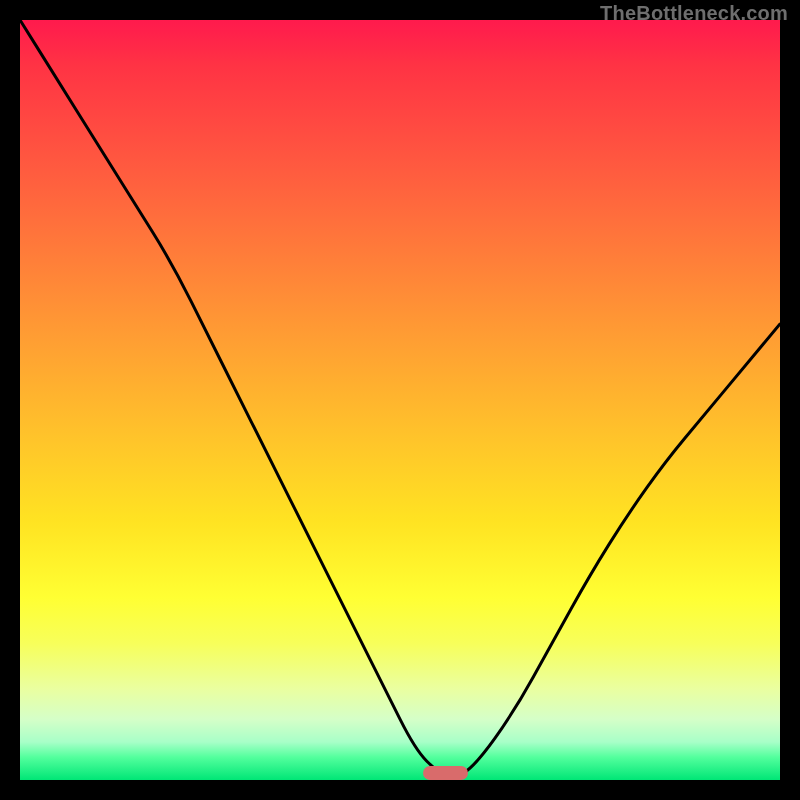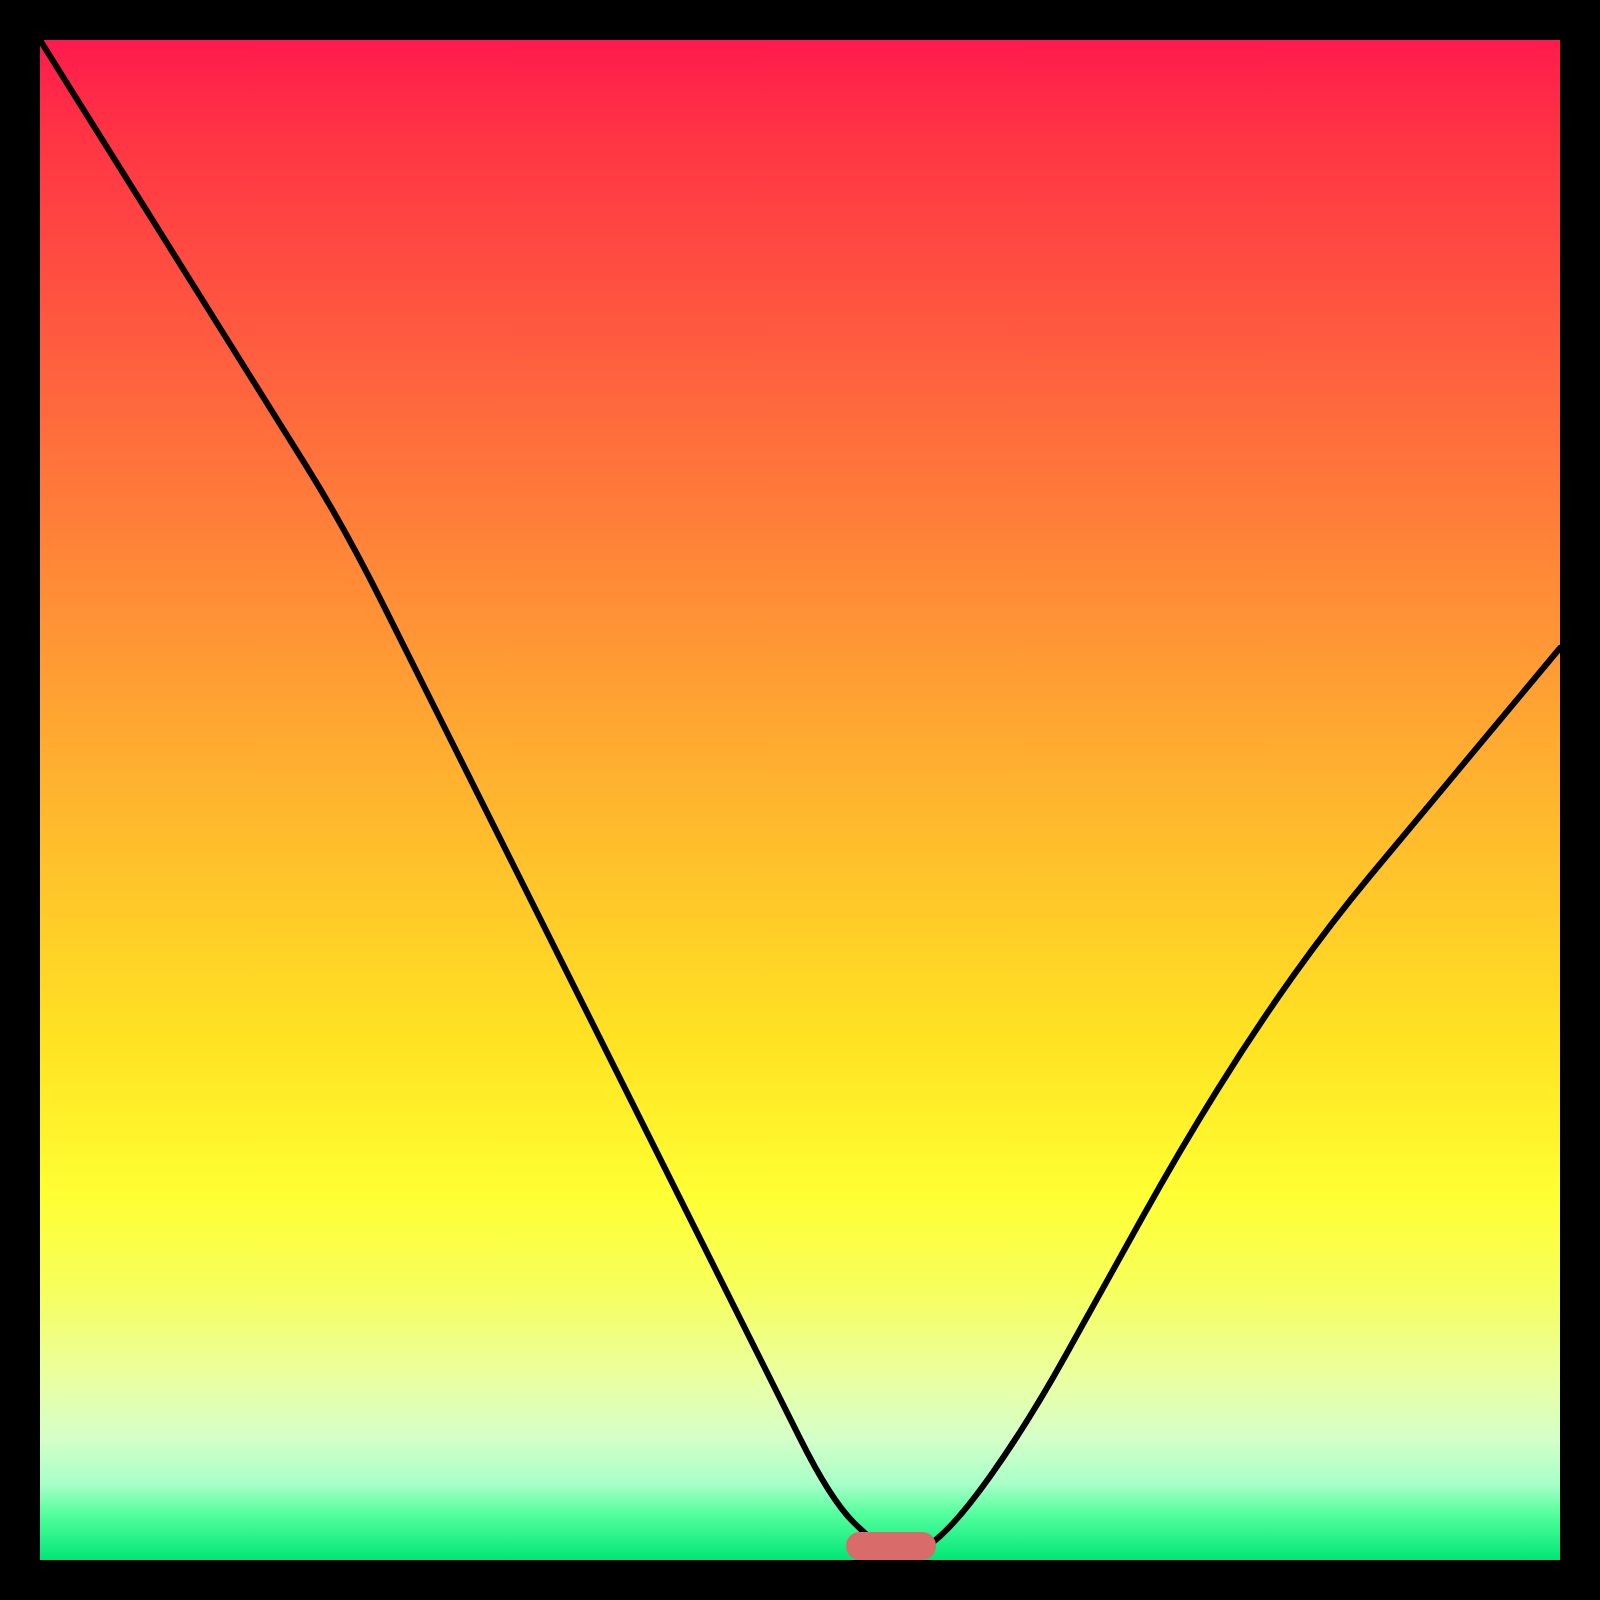--- a/index.html
+++ b/index.html
@@ -68,13 +68,14 @@
 </head>
 <body>
 
 <div class="frame">
   <div class="plot-area">
     <svg class="curve" viewBox="0 0 760 760" preserveAspectRatio="none">
       <path fill="none" stroke-width="3" stroke-linecap="round" stroke="#000000" d="M 0 0 Q 0 0 19 30.399999999999977 Q 38 60.799999999999955 57 91.19999999999999 Q 76 121.60000000000002 95 152 Q 114 182.39999999999998 133 212.79999999999995 Q 152 243.19999999999993 171 281.2 Q 190 319.20000000000005 201.4 342 Q 212.8 364.8 231.8 402.8 Q 250.8 440.8 269.8 478.79999999999995 Q 288.8 516.8 307.8 554.8 Q 326.8 592.8 345.8 630.8 Q 364.8 668.8 380 699.2 Q 395.2 729.6 406.6 741 Q 418.00000000000006 752.4 425.6 756.2 Q 433.2 760 444.6 752.4 Q 456 744.8 475 718.2 Q 494 691.6 513 657.4000000000001 Q 532 623.2 551 589 Q 570 554.8 589 524.4 Q 608 494 627 467.4 Q 646 440.8 665 418 Q 684 395.2 703 372.4 Q 722 349.59999999999997 741 326.79999999999995 T 760 304"></path>
     </svg>
     <div class="marker" style="width: 45.6px; left: 402.8px; bottom: 0px; background: rgb(217, 107, 107);"></div>
   </div>
+  <div class="watermark">TheBottleneck.com</div>
 </div>
 
 </body></html>

